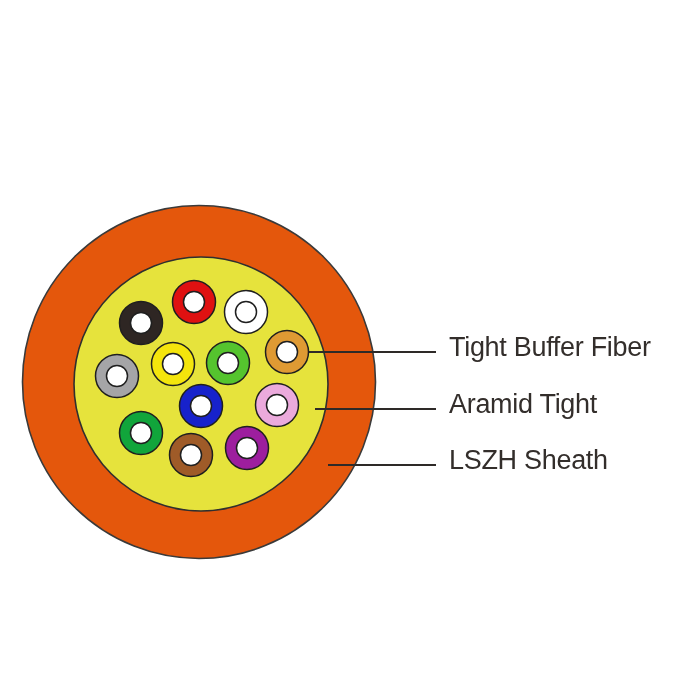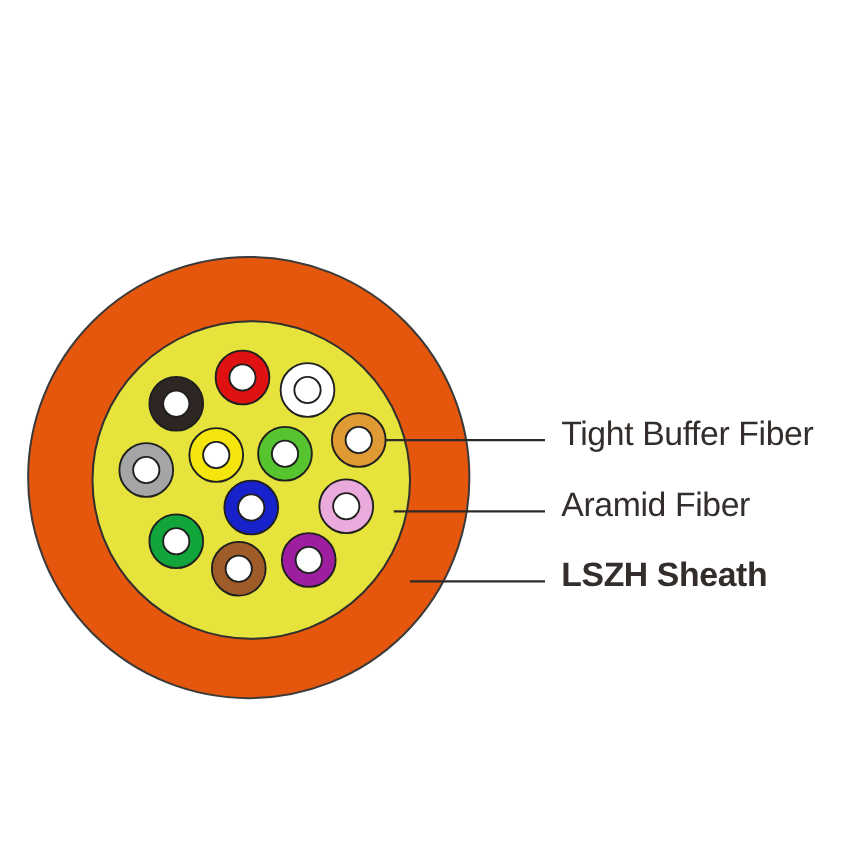--- a/index.html
+++ b/index.html
@@ -70,17 +70,17 @@
       <circle cx="141" cy="433" r="21.5" fill="#11A53B" stroke="#1F1F1F" stroke-width="1.5"></circle>
       <circle cx="141" cy="433" r="10.5" fill="#FFFFFF" stroke="#1F1F1F" stroke-width="1.5"></circle>
       <circle cx="191" cy="455" r="21.5" fill="#9F5B28" stroke="#1F1F1F" stroke-width="1.5"></circle>
       <circle cx="191" cy="455" r="10.5" fill="#FFFFFF" stroke="#1F1F1F" stroke-width="1.5"></circle>
       <circle cx="247" cy="448" r="21.5" fill="#9D1E9E" stroke="#1F1F1F" stroke-width="1.5"></circle>
       <circle cx="247" cy="448" r="10.5" fill="#FFFFFF" stroke="#1F1F1F" stroke-width="1.5"></circle>
     </svg>
 
   <div class="labels">
     <div class="label" style="left: 449px; top: 330px;">Tight Buffer Fiber</div>
-    <div class="label" style="left: 449px; top: 387px;">Aramid Fiber</div>
-    <div class="label" style="left: 449px; top: 443px; font-weight: bold;">LSZH Sheath</div>
+    <div class="label" style="left: 449px; top: 387px;">Aramid Tight</div>
+    <div class="label" style="left: 449px; top: 443px;">LSZH Sheath</div>
   </div>
 
 </div>
 
 </body></html>

